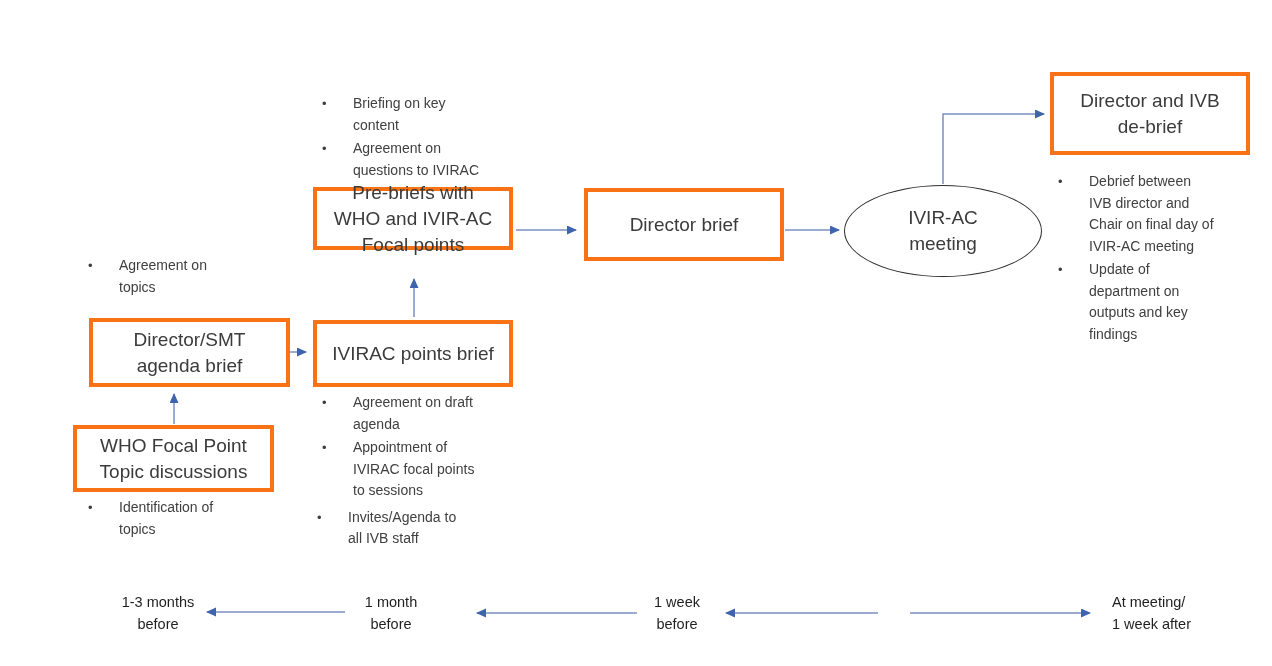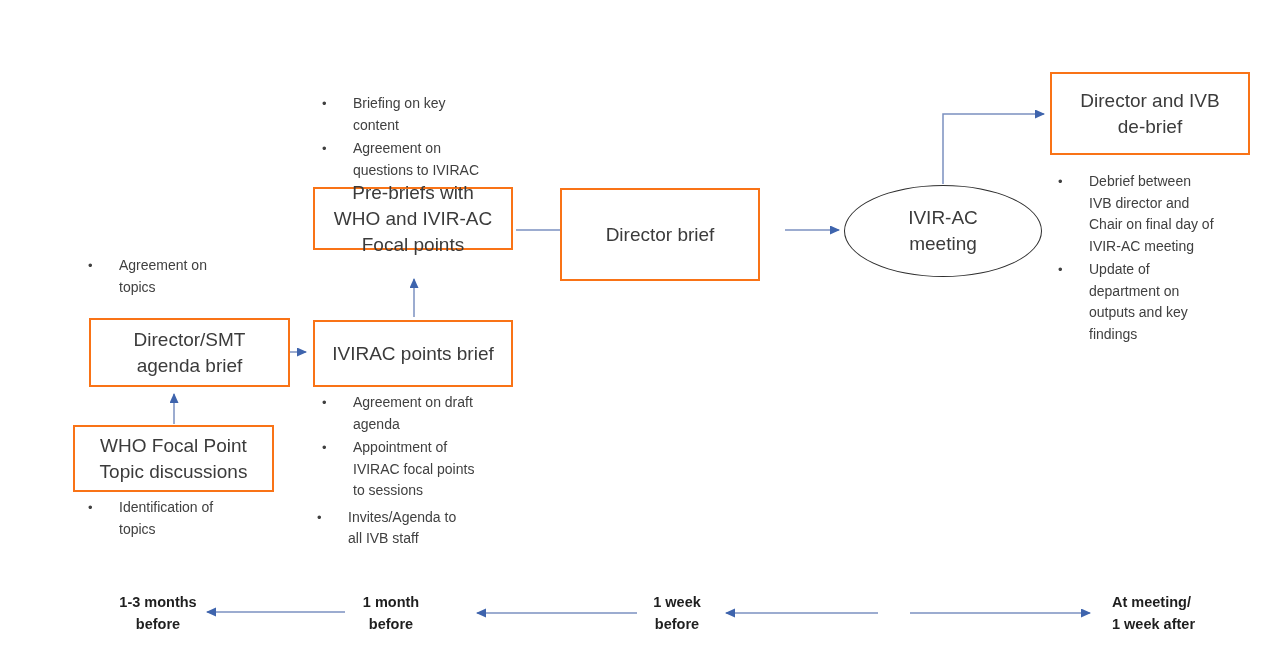--- a/index.html
+++ b/index.html
@@ -14,39 +14,39 @@
   }
   .connector-layer {
     position: absolute;
     left: 0; top: 0;
     width: 1272px; height: 666px;
     pointer-events: none;
   }
   .node {
     position: absolute;
     background: #ffffff;
-    border: 2px solid #f97316;
+    border: 4px solid #f97316;
     display: flex;
     align-items: center;
     justify-content: center;
     text-align: center;
     font-size: 19px;
     line-height: 26px;
     color: #3b3b3b;
     box-sizing: border-box;
   }
   .node.ellipse {
     border: 1.5px solid #2e2e2e;
     border-radius: 50%;
   }
   .node-who       { left: 73px;  top: 425px; width: 201px; height: 67px; }
   .node-smt       { left: 89px;  top: 318px; width: 201px; height: 69px; }
   .node-chair     { left: 313px; top: 320px; width: 200px; height: 67px; }
   .node-prebriefs { left: 313px; top: 187px; width: 200px; height: 63px; }
-  .node-director  { left: 560px; top: 188px; width: 200px; height: 93px; }
+  .node-director  { left: 584px; top: 188px; width: 200px; height: 73px; }
   .node-meeting   { left: 844px; top: 185px; width: 198px; height: 92px; }
   .node-debrief   { left: 1050px; top: 72px; width: 200px; height: 83px; }
 
   .notes {
     position: absolute;
     font-size: 14px;
     line-height: 21.5px;
     color: #404040;
   }
   .notes-agreement      { left: 88px;   top: 255px; width: 150px; }
@@ -62,21 +62,21 @@
     width: 31px;
     font-size: 13px;
     color: #404040;
   }
   .note-text { flex: 1; }
 
   .tl-label {
     position: absolute;
     top: 591px;
     font-size: 14.5px;
-    font-weight: bold;
+    font-weight: normal;
     line-height: 22px;
     color: #1f1f1f;
     text-align: center;
     width: 130px;
   }
   .tl-0 { left: 93px;  }
   .tl-1 { left: 326px; }
   .tl-2 { left: 612px; }
   .tl-3 { left: 1112px; width: 120px; text-align: left; }
 </style>

